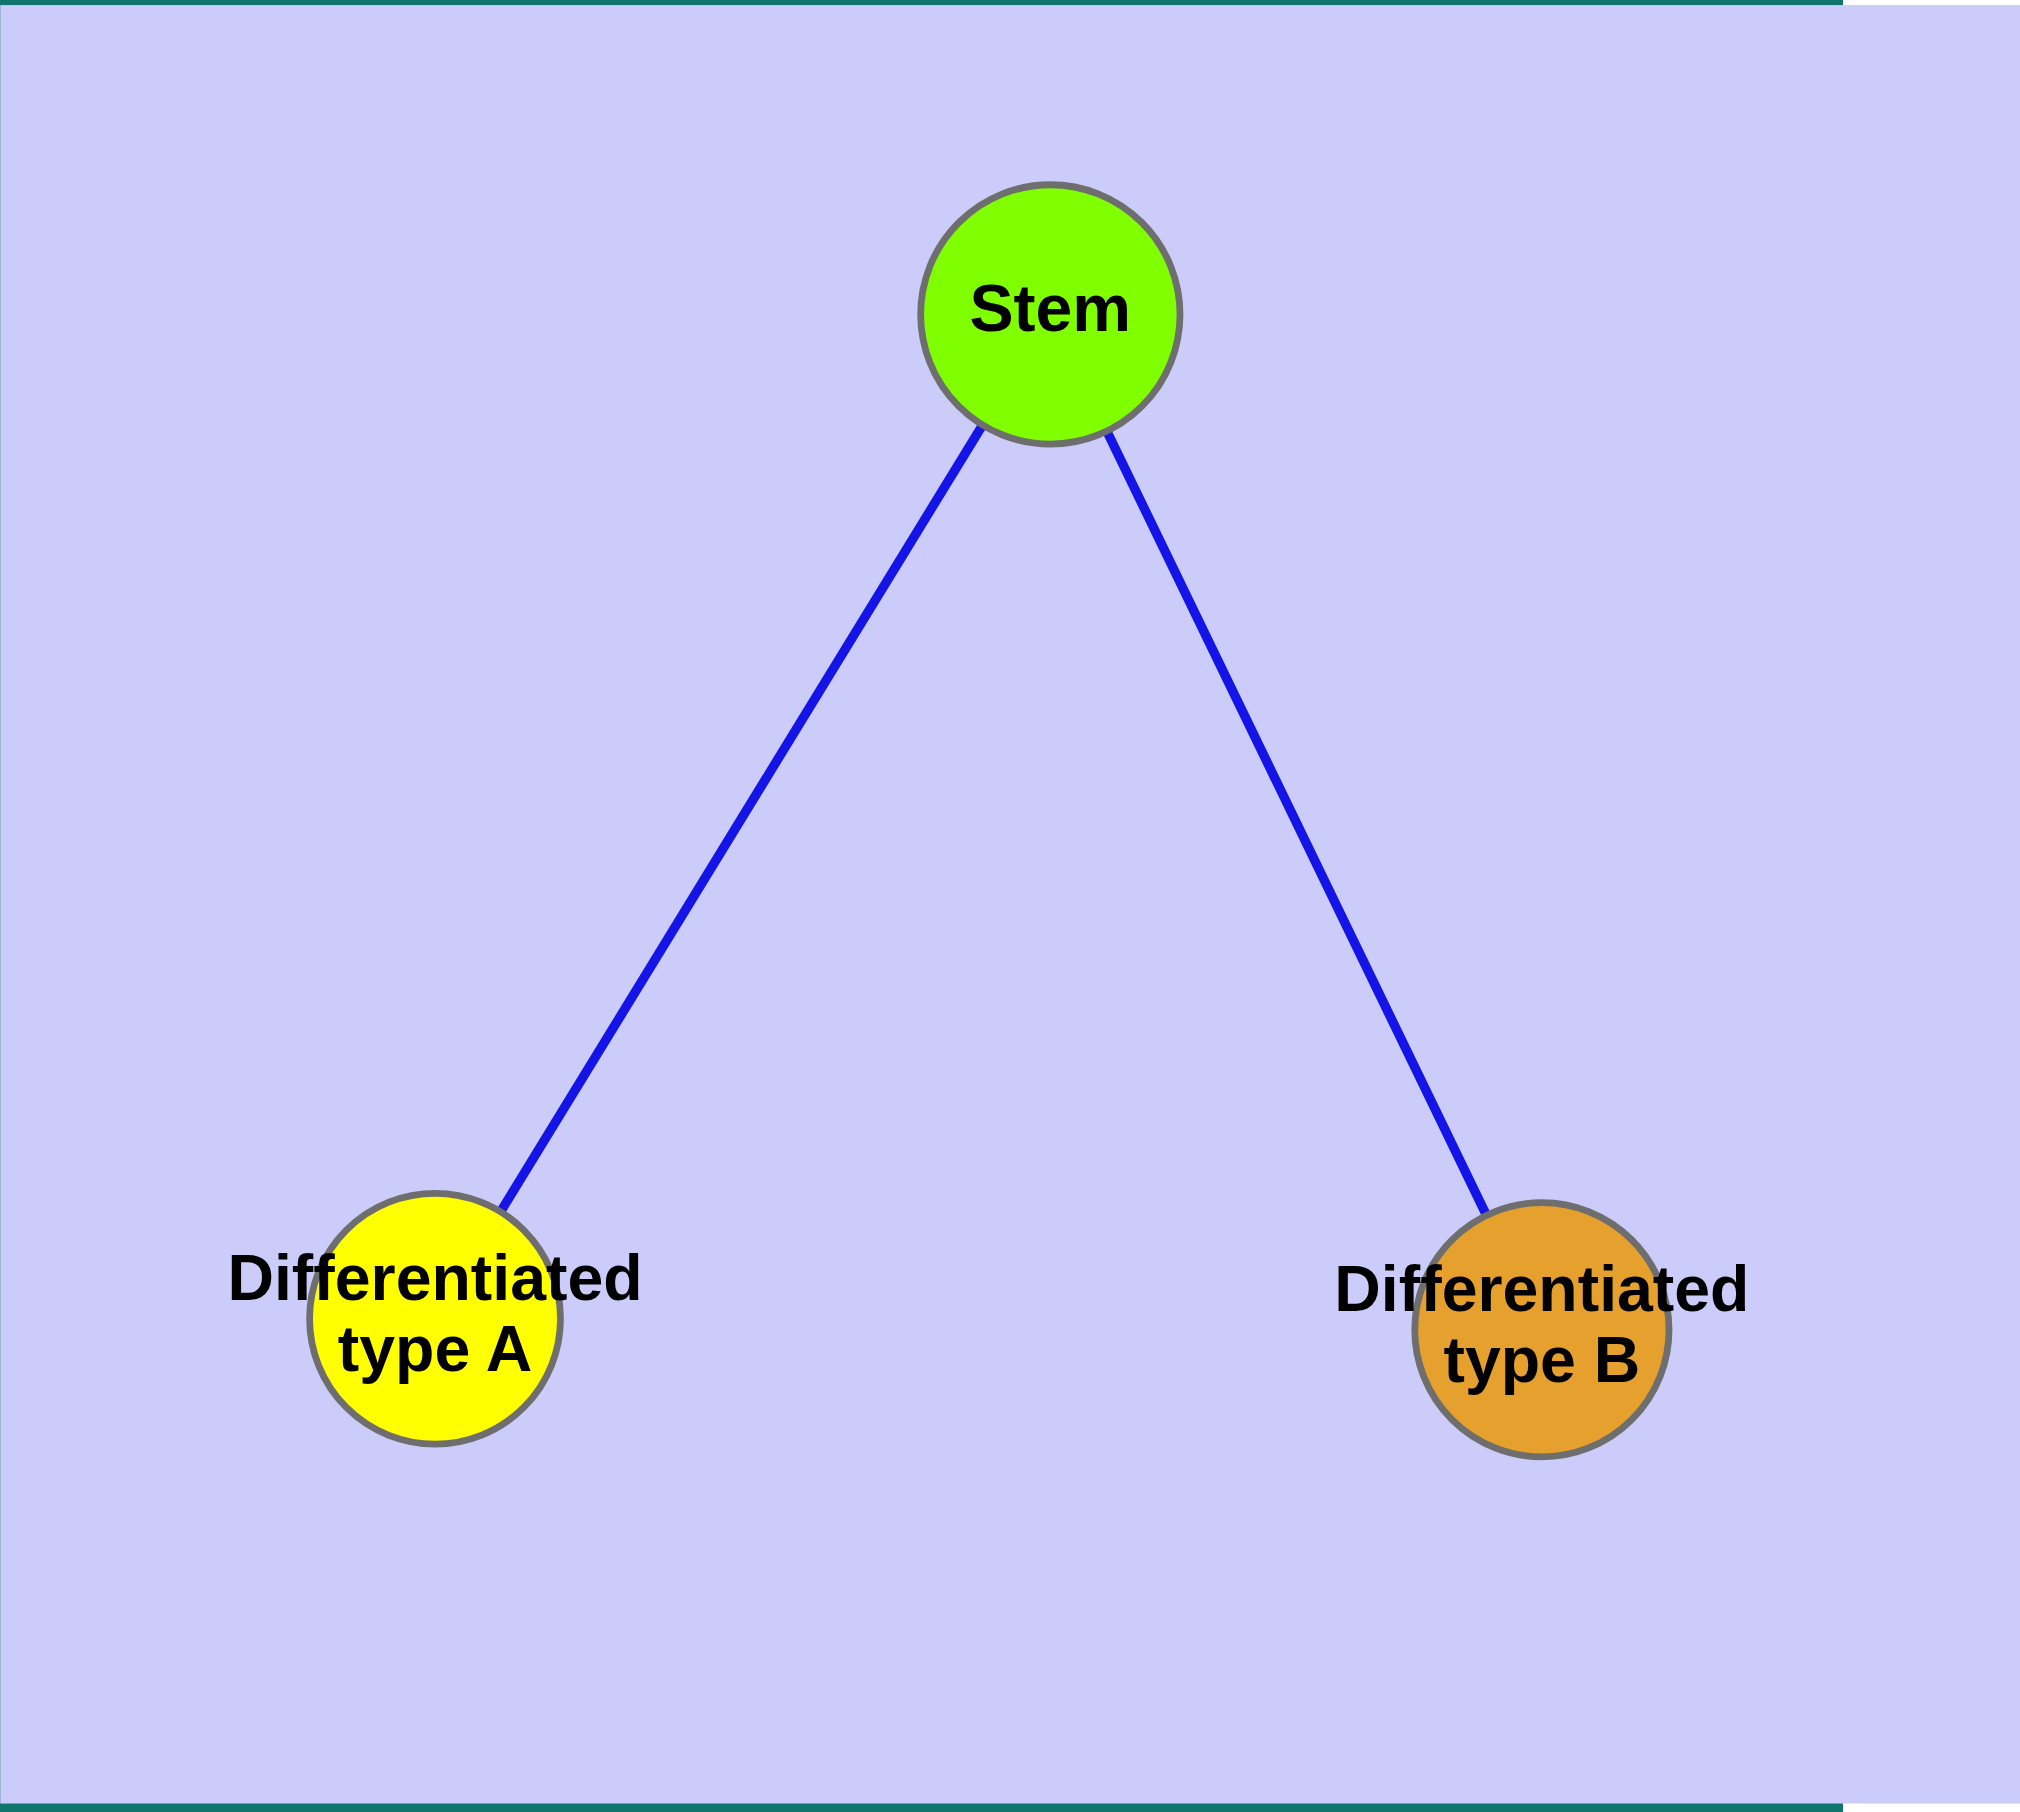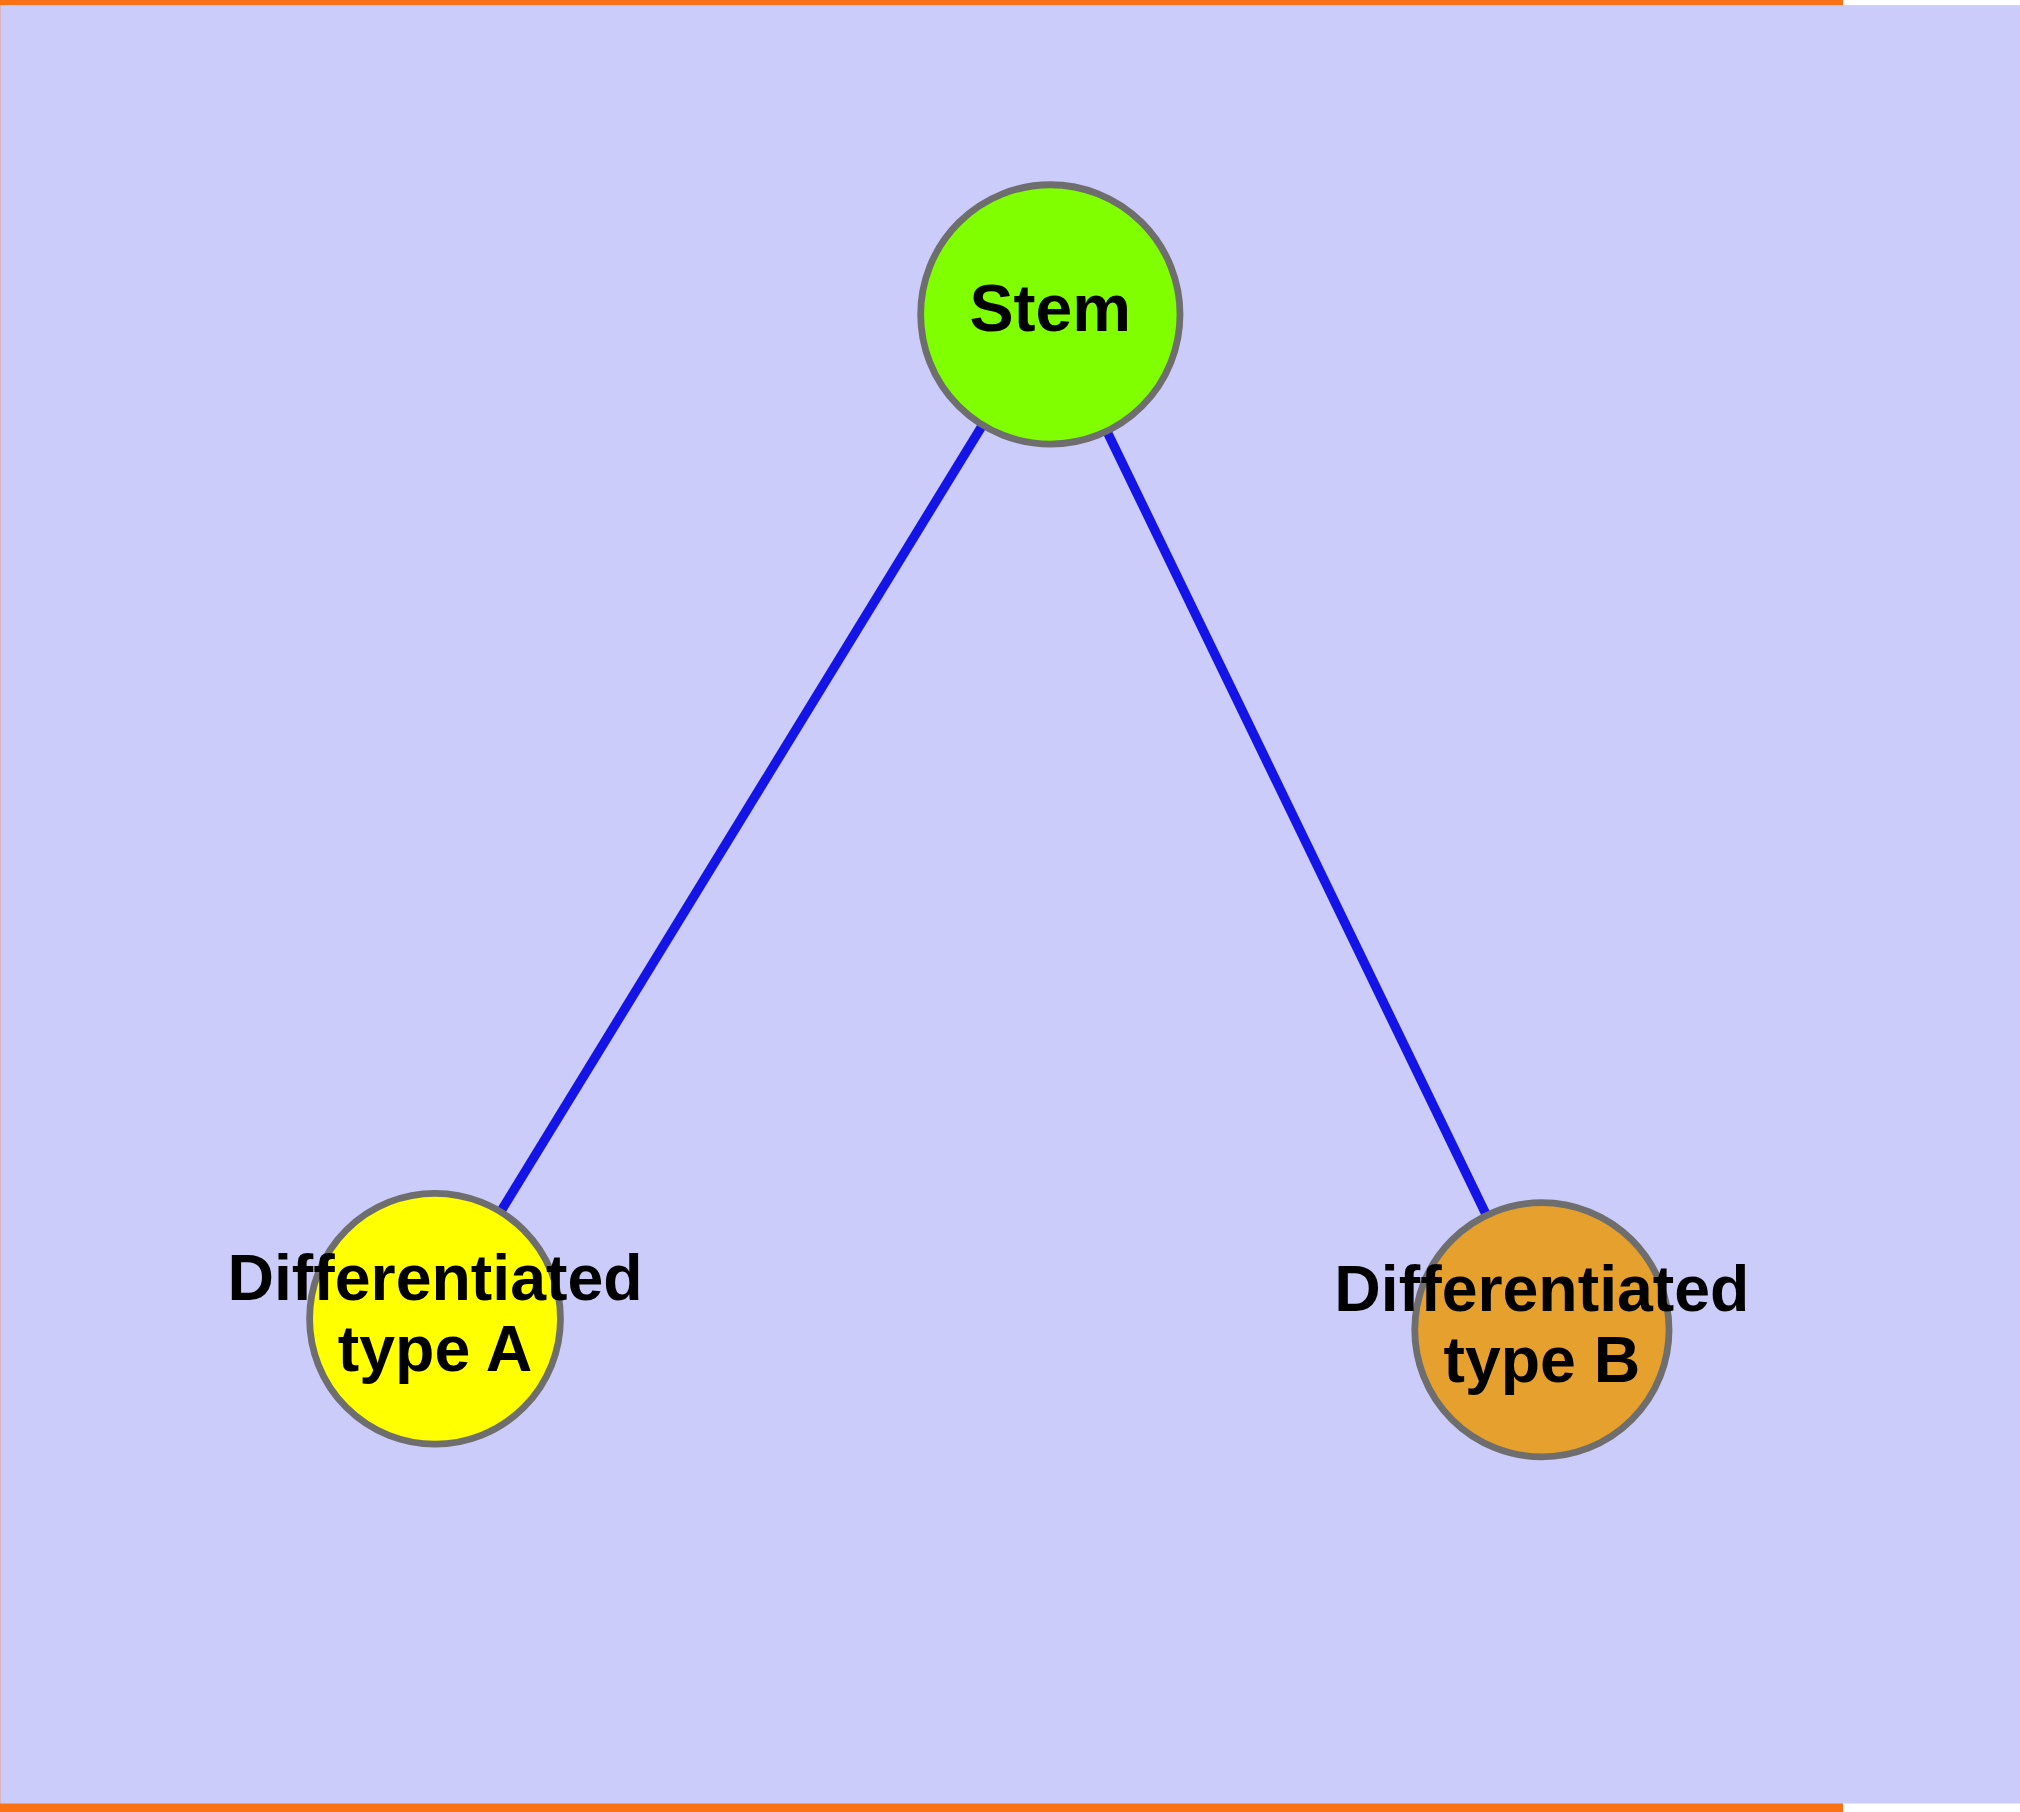--- a/index.html
+++ b/index.html
@@ -11,21 +11,21 @@
   body {
     width: 2021px;
     height: 1812px;
     overflow: hidden;
     font-family: "Liberation Sans", sans-serif;
   }
   #canvas-wrap {
     position: relative;
     width: 1843px;
     height: 1812px;
-    background: #f97316;
+    background: #0f766e;
   }
   #graph-svg {
     position: absolute;
     left: 0;
     top: 0;
     display: block;
   }
   .node-label-text {
     font-family: "Liberation Sans", sans-serif;
     font-weight: bold;

